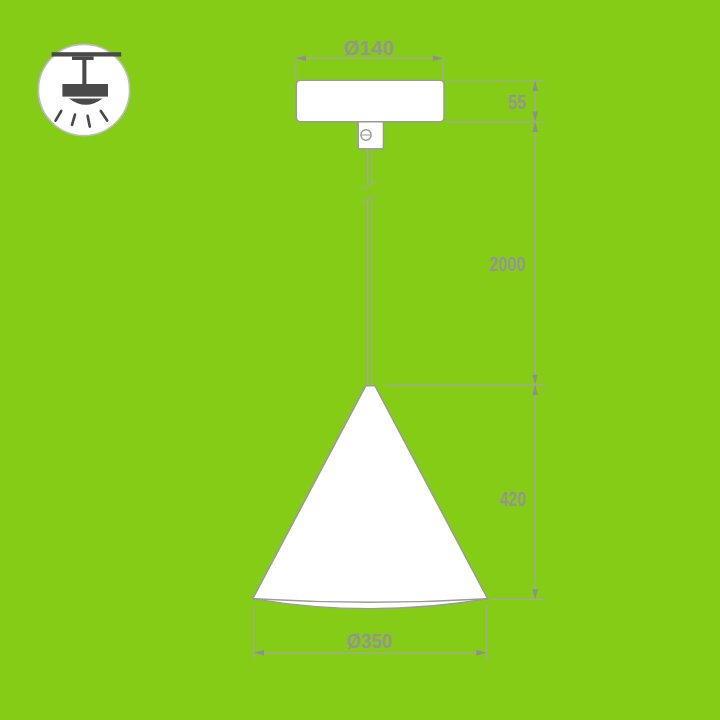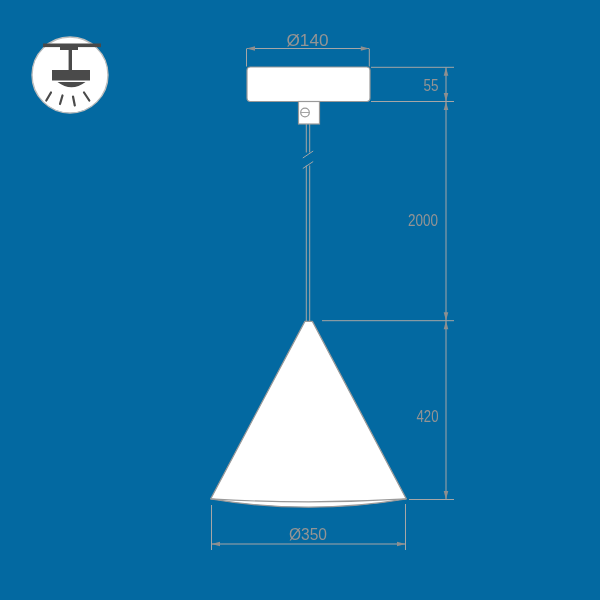--- a/index.html
+++ b/index.html
@@ -5,22 +5,23 @@
   html, body {
     margin: 0;
     padding: 0;
     background: #ffffff;
     font-family: "Liberation Sans", sans-serif;
   }
   .stage {
     position: relative;
     width: 600px;
     height: 600px;
-    background: #0369a1;
+    background: #84cc16;
     overflow: hidden;
+    font-weight: bold;
   }
   svg { display: block; }
   .dim-label {
     font-family: "Liberation Sans", sans-serif;
     font-size: 17px;
     fill: #949494;
   }
   .thin-line   { stroke: #a6a6a6; stroke-width: 1;   fill: none; }
   .outline     { stroke: #9a9a9a; stroke-width: 1.2; fill: #ffffff; }
   .outline-nf  { stroke: #9a9a9a; stroke-width: 1.2; fill: none; }

